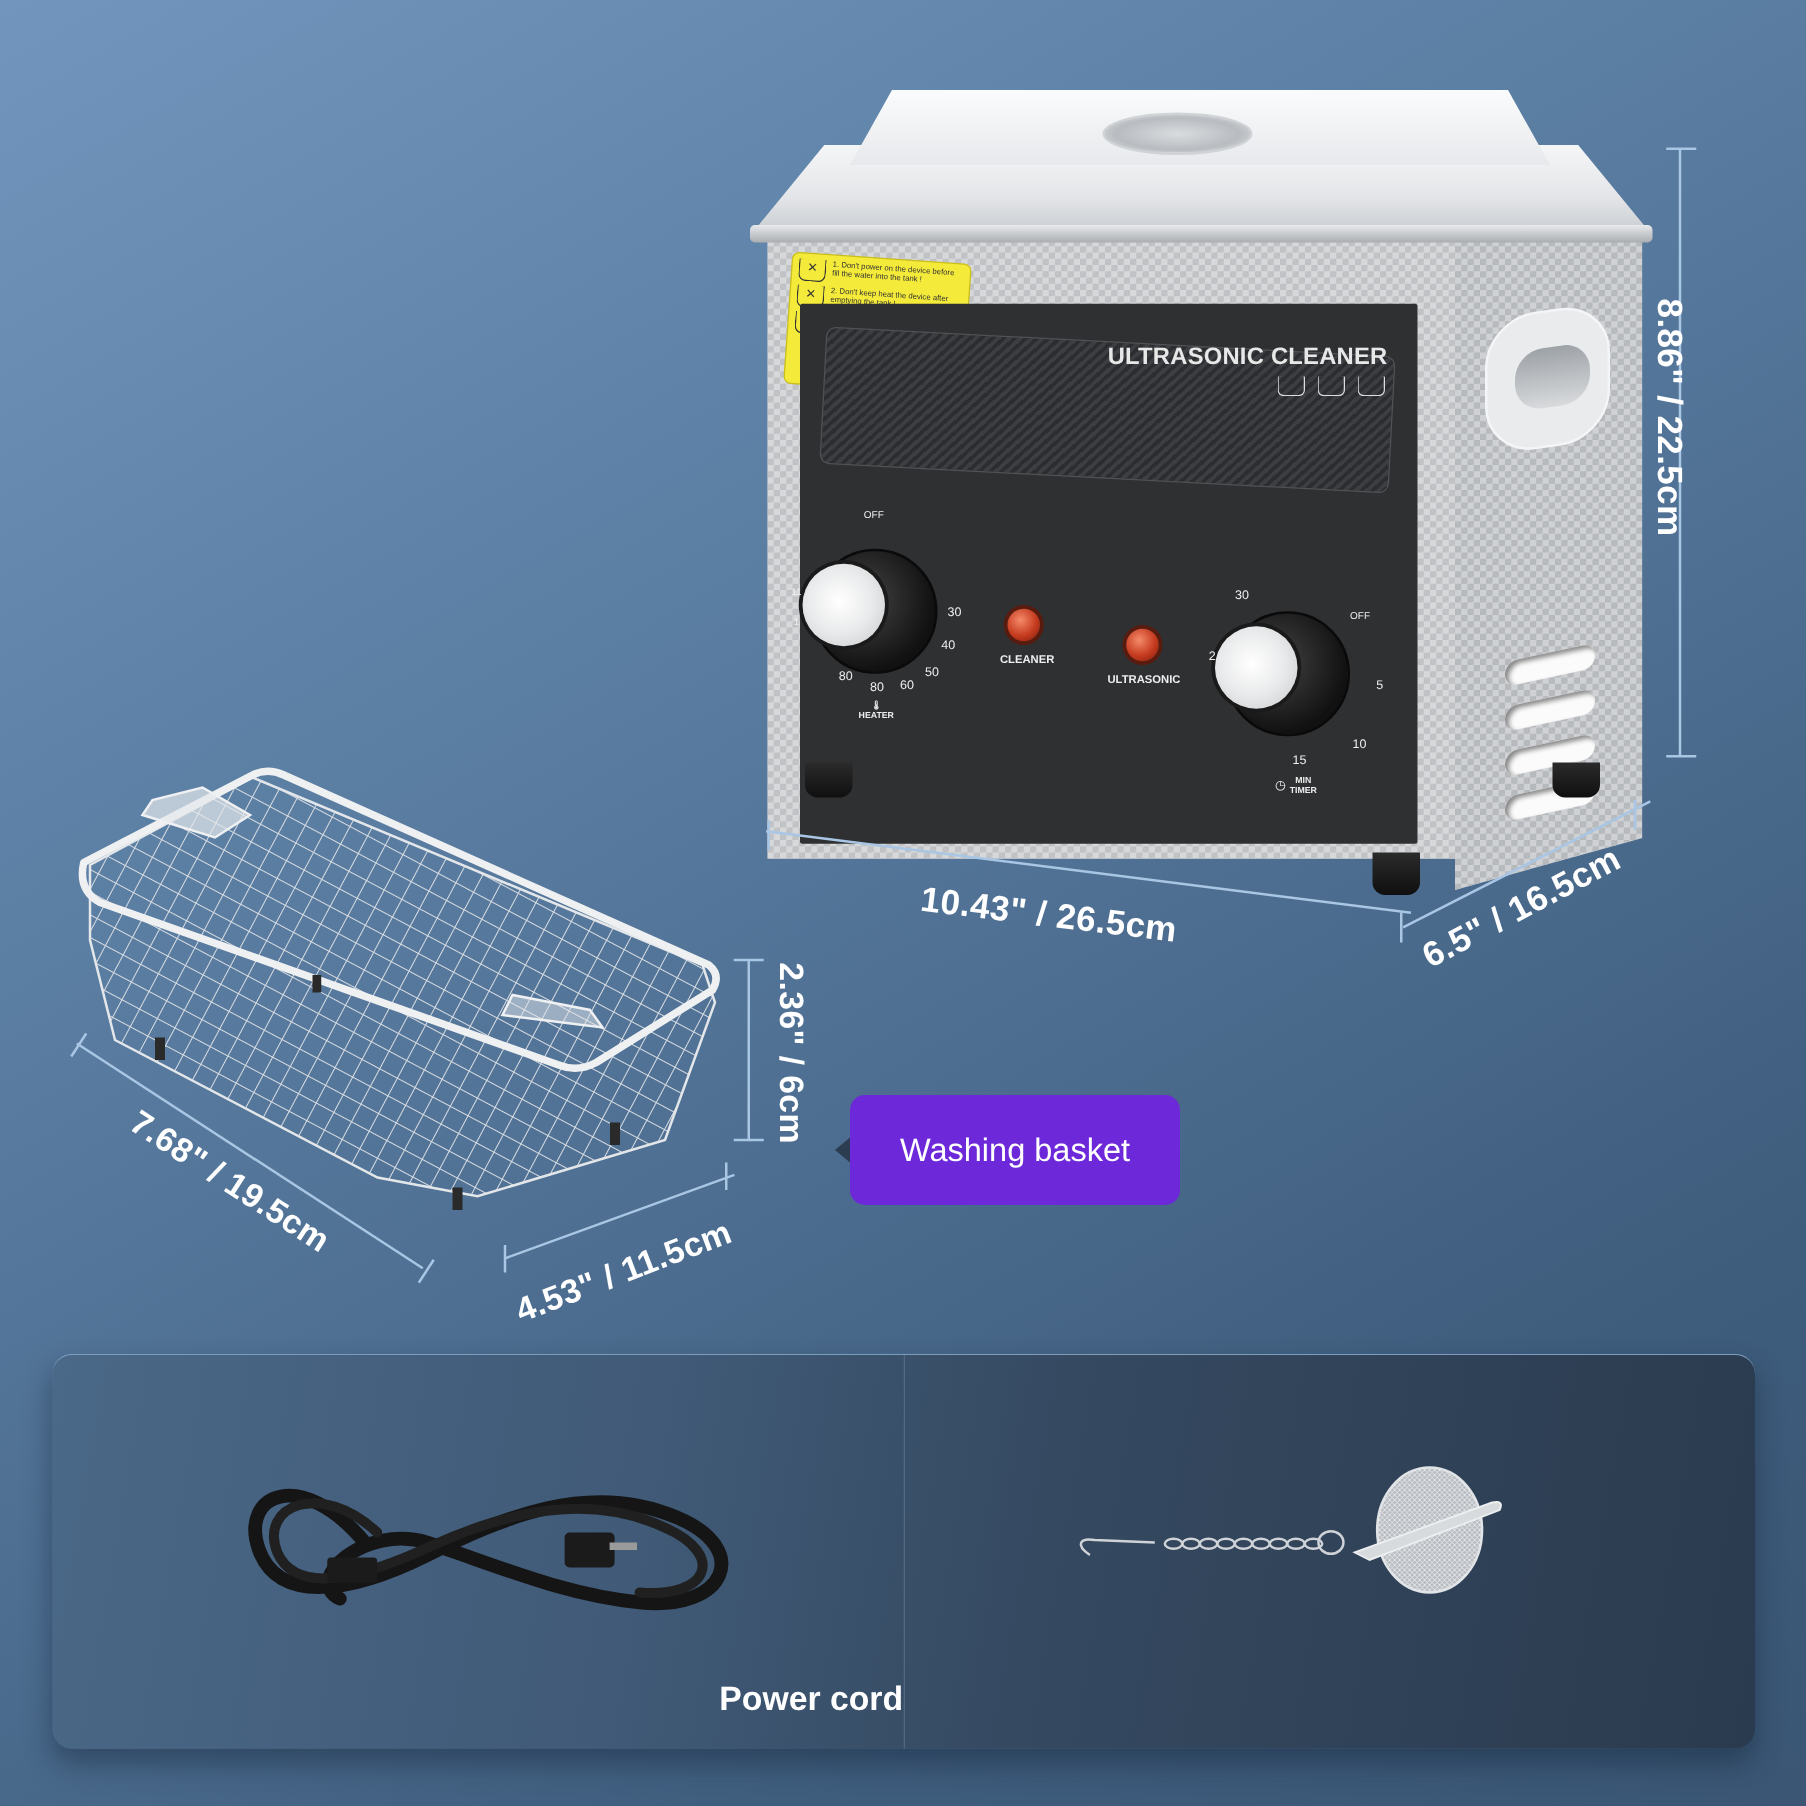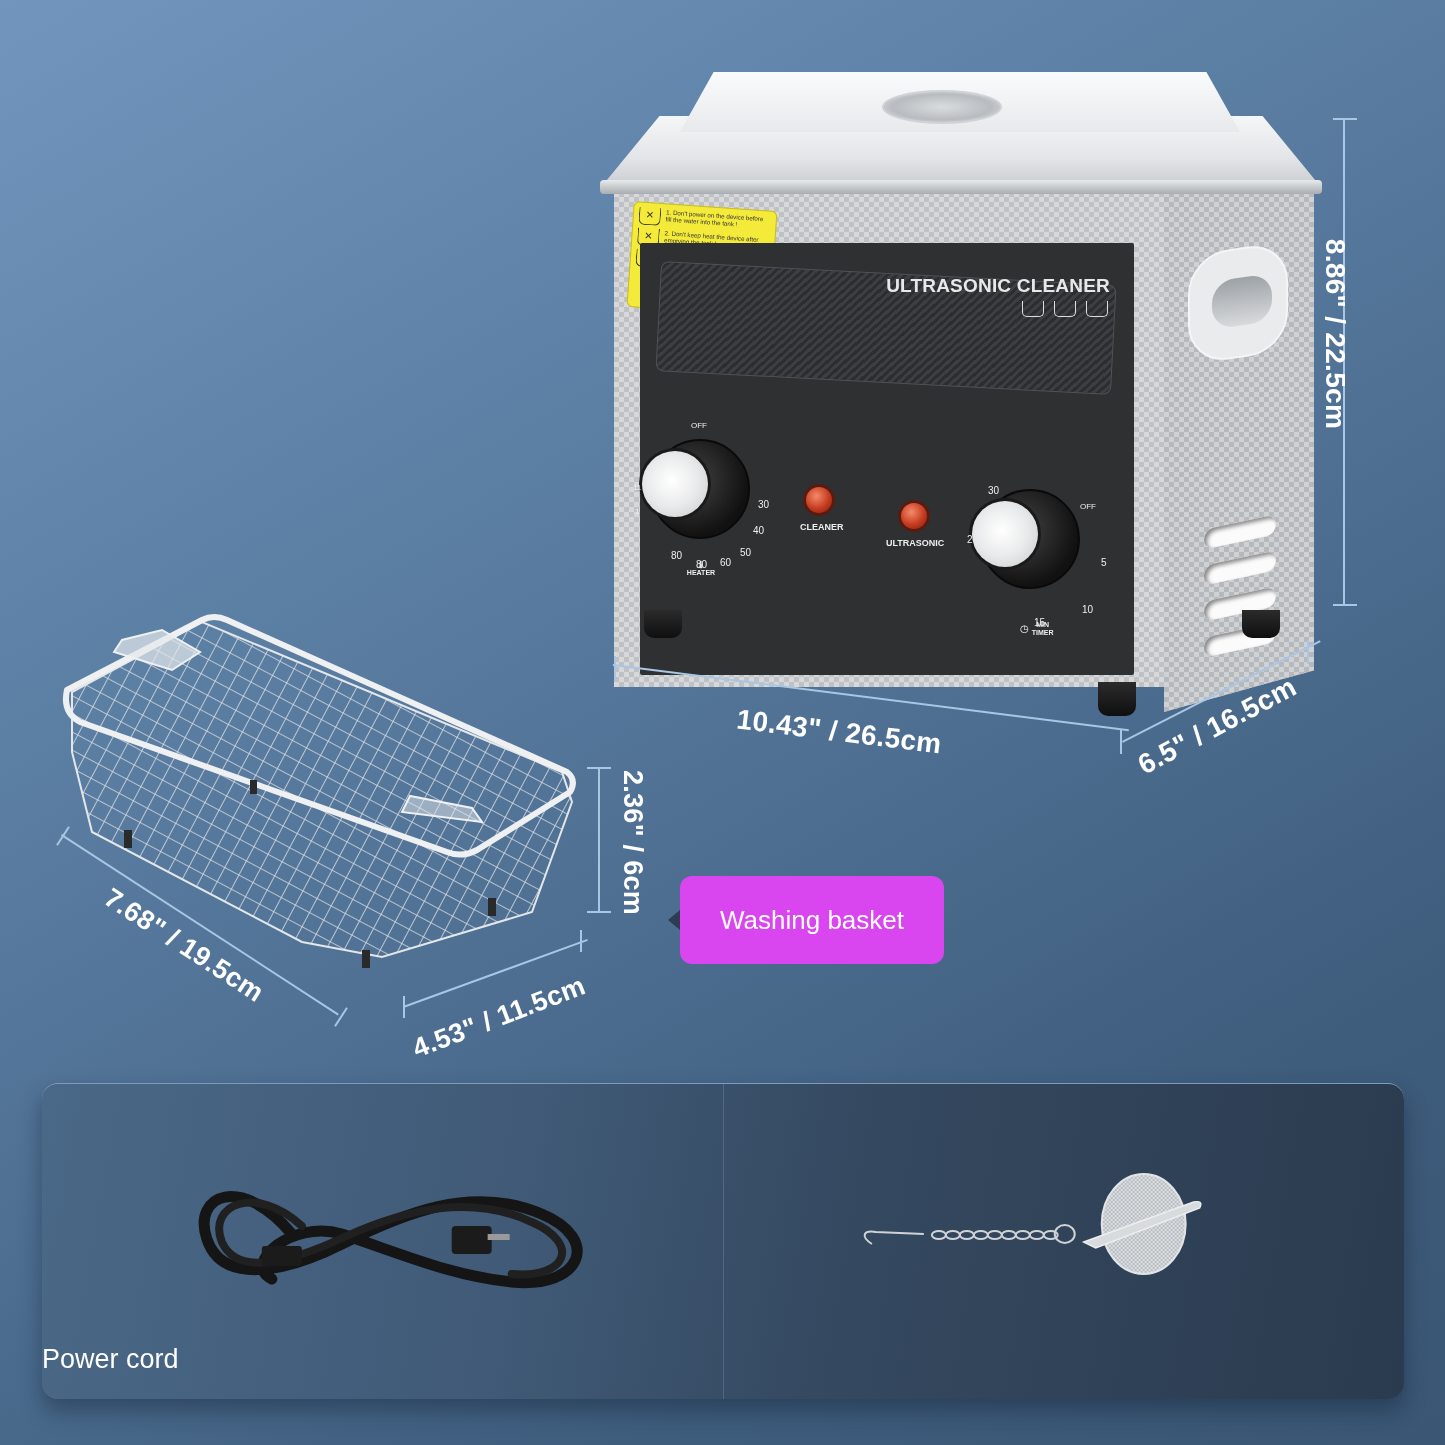--- a/index.html
+++ b/index.html
@@ -89,58 +89,58 @@
   }
   .panel-title { position: absolute; right: 24px; top: 32px; font-size: 19px; color: #e8e8e8; font-weight: bold; letter-spacing: 0.2px; }
   .panel-icons { position: absolute; right: 26px; top: 58px; display: flex; gap: 10px; }
   .panel-icons span { width: 22px; height: 16px; border: 1.5px solid #ddd; border-top: none; border-radius: 0 0 5px 5px; display: block; }
 
   .knob-wrap { position: absolute; width: 120px; height: 120px; }
   .knob-ring { position: absolute; left: 10px; top: 10px; width: 100px; height: 100px; border-radius: 50%;
     background: radial-gradient(circle at 40% 40%, #444 0%, #111 70%); border: 2px solid #0a0a0a; }
   .knob-face { position: absolute; left: 2px; top: 22px; width: 66px; height: 66px; border-radius: 50%;
     background: radial-gradient(circle at 45% 45%, #ffffff 0%, #e9eaeb 50%, #c6c8ca 100%); box-shadow: 0 0 0 3px #1a1a1a; }
-  .knob-tick { position: absolute; font-size: 10px; color: #eee; margin-top: 14px; }
+  .knob-tick { position: absolute; font-size: 10px; color: #eee; }
 
   .indicator { position: absolute; width: 26px; height: 26px; border-radius: 50%;
     background: radial-gradient(circle at 40% 35%, #f48a6a 0%, #c63b1f 55%, #7a1a0a 100%);
     box-shadow: 0 0 0 3px #5a1b0f; }
   .ind-label { position: absolute; font-size: 10.5px; color: #eee; font-weight: bold; white-space: nowrap; }
   .mini-label { position: absolute; font-size: 7px; color: #eee; font-weight: bold; text-align: center; line-height: 8px; }
 
   .foot { position: absolute; width: 38px; height: 32px; background: linear-gradient(180deg, #2b2b2b, #0f0f0f); border-radius: 0 0 10px 10px; }
 
   
   .basket { position: absolute; left: 52px; top: 612px; width: 530px; height: 370px; }
   .basket svg { width: 100%; height: 100%; }
 
   
   .callout {
     position: absolute; left: 680px; top: 876px; width: 264px; height: 88px;
-    background: #d946ef; border-radius: 12px;
+    background: #6d28d9; border-radius: 12px;
     display: flex; align-items: center; justify-content: center;
     font-size: 26px; color: #fff;
   }
   .callout::before {
     content: ""; position: absolute; left: -12px; top: 34px;
     border-top: 10px solid transparent; border-bottom: 10px solid transparent; border-right: 12px solid #2c3d52;
   }
 
   
   .accessories {
     position: absolute; left: 42px; top: 1083px; width: 1362px; height: 316px;
     border-radius: 16px;
     background: linear-gradient(100deg, #4a6887 0%, #405a77 35%, #34485f 60%, #2b3b4f 100%);
     box-shadow: 0 12px 22px rgba(20,35,55,0.45);
     border-top: 1px solid #7d9bbb;
     display: flex;
   }
   .acc-item { position: relative; flex: 1; }
   .acc-item + .acc-item { border-left: 1px solid rgba(160,185,210,0.25); }
-  .acc-label { position: absolute; left: 0; right: 0; bottom: 24px; text-align: left; font-size: 27px; color: #fff; }
+  .acc-label { position: absolute; left: 0; right: 0; bottom: 24px; text-align: right; font-size: 27px; color: #fff; font-weight: bold; }
   .acc-art { position: absolute; left: 0; right: 0; top: 80px; height: 140px; }
   .acc-art svg { width: 100%; height: 100%; }
 </style>
 </head>
 <body>
 
 <div class="machine">
   <div class="body-side">
     <div class="side-handle"></div>
     <div class="vent" style="top:330px"></div>

